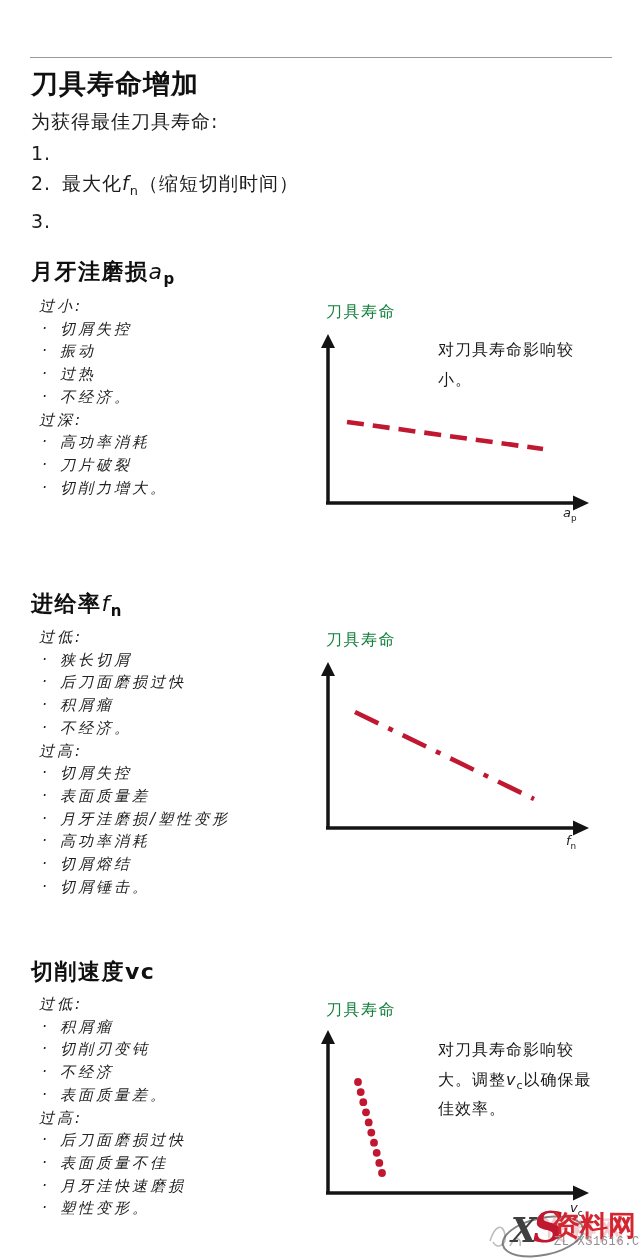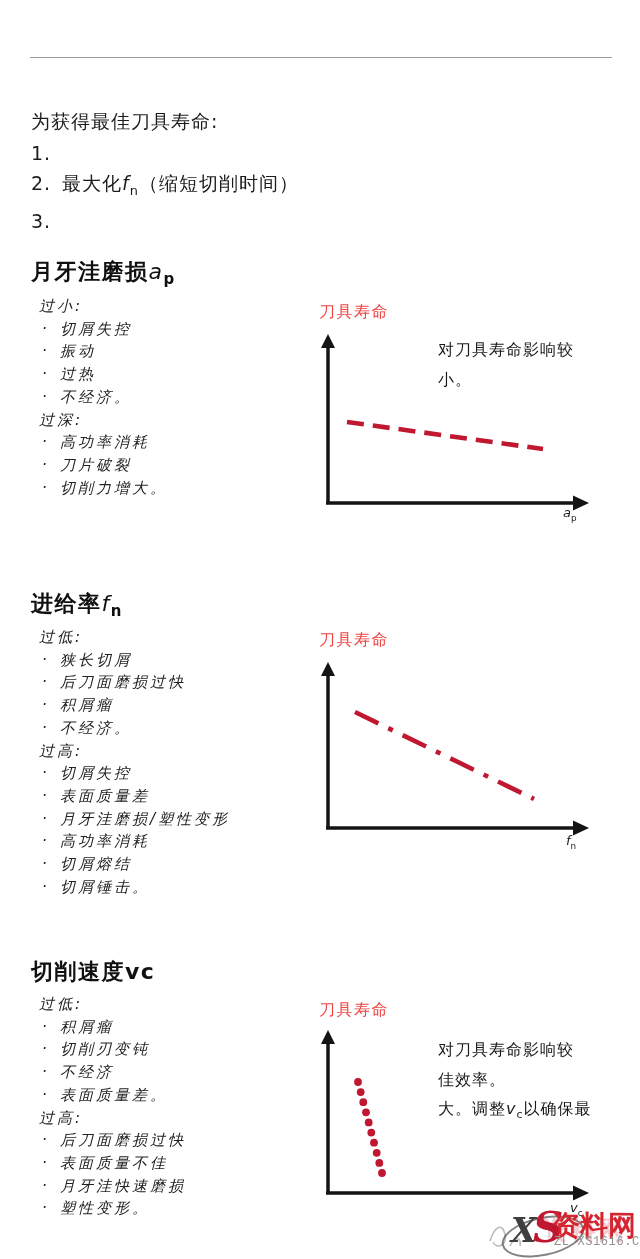--- a/index.html
+++ b/index.html
@@ -21,21 +21,21 @@
   .sec-heading { position:absolute; left:31px; margin:0; font-size:22px; font-weight:bold; color:#101010; letter-spacing:1.5px; }
   .h1 { top:257px; } .h2 { top:589px; } .h3 { top:957px; }
 
   .list { position:absolute; left:39px; width:278px; font-size:15px; line-height:22.7px; letter-spacing:3px; color:#222;font-style:italic; }
   .l1 { top:295px; } .l2 { top:626px; } .l3 { top:993px; }
   .item { display:flex; padding-left:3px; }
   .dot  { width:18px; flex:none; letter-spacing:0; }
 
   .chart { position:absolute; left:308px; width:315px; height:245px; }
   .c1 { top:296px; } .c2 { top:622px; } .c3 { top:992px; }
-  .ylabel { position:absolute; left:11px; top:6px; font-size:16px; letter-spacing:1.5px; color:#ef4444; }
+  .ylabel { position:absolute; left:18px; top:6px; font-size:16px; letter-spacing:1.5px; color:#15803d; }
   .c2 .ylabel, .c3 .ylabel { top:8px; }
   .axes { position:absolute; left:0; }
   .c1 .axes { top:36px; } .c2 .axes { top:38px; } .c3 .axes { top:36px; }
   .note { position:absolute; left:130px; font-size:16px; line-height:23.5px; letter-spacing:1px; color:#1a1a1a; }
   .c1 .note { top:42px; } .c2 .note { top:43px; } .c3 .note { top:46px; }
   .note-line { white-space:nowrap; }
   .xlabel { position:absolute; font-size:13px; }
   .c1 .xlabel { left:255px; top:209px; }
   .c2 .xlabel { left:258px; top:211px; }
   .c3 .xlabel { left:262px; top:208px; }
@@ -49,20 +49,21 @@
   .wm-name { position:absolute; left:66px; top:4px; font-size:28px; font-weight:bold; color:#d32630; }
   .wm-url { position:absolute; left:68px; top:32px; font-size:12px; letter-spacing:.6px; color:#909090; font-family:Liberation Mono, monospace; }
   .wm-scribble { position:absolute; left:0; top:10px; opacity:.5; }
 </style>
 </head>
 <body>
 
 <div class="page">
   <div class="rule"></div>
 
+  <h1 class="title">刀具寿命增加</h1>
   <p class="intro">为获得最佳刀具寿命:</p>
 
   <div class="steps">
     <div class="step">
       <span class="step-num">1.</span>
     </div>
     <div class="step">
       <span class="step-num">2.</span>
       <span><span>最大化</span><i class="v">f</i><sub>n</sub><span>（缩短切削时间）</span></span>
     </div>
@@ -235,22 +236,22 @@
         <circle cx="60.7" cy="94.4" r="3.9"></circle>
         <circle cx="63.3" cy="104.6" r="3.9"></circle>
         <circle cx="66" cy="114.7" r="3.9"></circle>
         <circle cx="68.7" cy="124.8" r="3.9"></circle>
         <circle cx="71.3" cy="134.9" r="3.9"></circle>
         <circle cx="74" cy="145" r="3.9"></circle>
       </g>
     </svg>
     <div class="note">
       <div class="note-line"><span>对刀具寿命影响较</span><i class="v"></i><sub></sub><span></span></div>
+      <div class="note-line"><span>大。调整</span><i class="v">v</i><sub>c</sub><span>以确保最</span></div>
       <div class="note-line"><span>佳效率。</span><i class="v"></i><sub></sub><span></span></div>
-      <div class="note-line"><span>大。调整</span><i class="v">v</i><sub>c</sub><span>以确保最</span></div>
     </div>
     <div class="xlabel"><i class="v">v</i><sub>c</sub></div>
   </div>
 
   <div class="watermark">
     <svg class="wm-scribble" width="44" height="44" viewBox="0 0 44 44">
       <path d="M4,28 C9,12 17,10 19,22 C21,32 11,37 7,29" fill="none" stroke="#7a7a7a" stroke-width="1.6"></path>
       <path d="M24,33 C29,22 36,25 34,33" fill="none" stroke="#7a7a7a" stroke-width="1.6"></path>
     </svg>
     <div class="wm-ellipse"></div>

